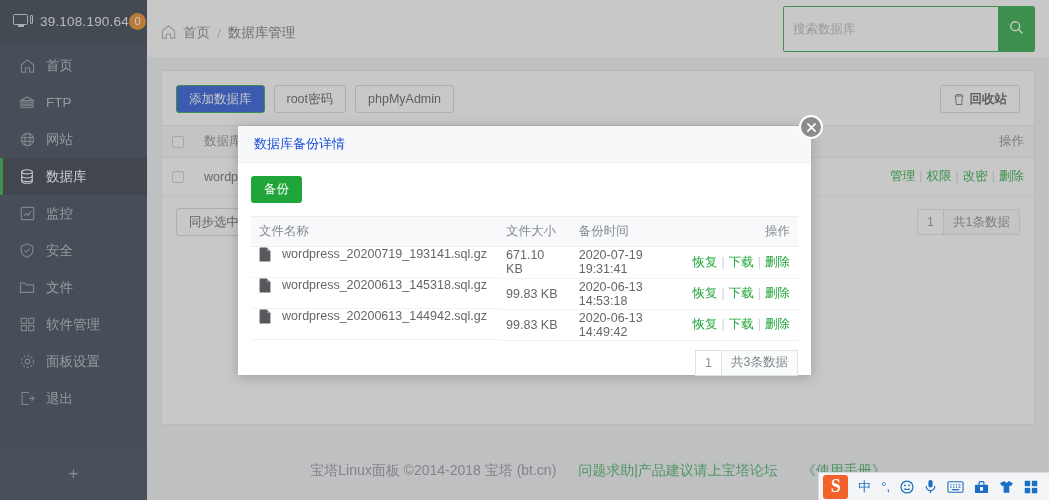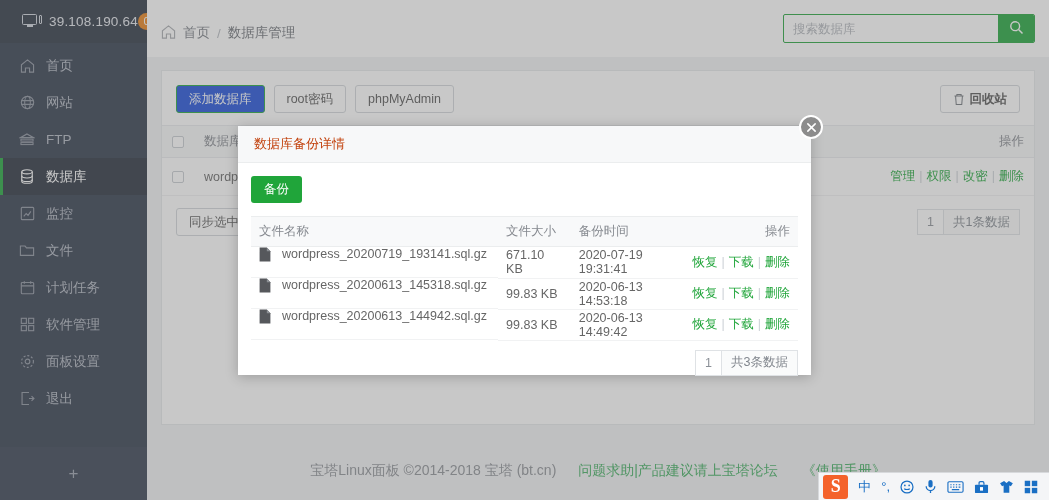--- a/index.html
+++ b/index.html
@@ -14,21 +14,21 @@
 
   
   .sidebar {
     position: absolute; left: 0; top: 0;
     width: 147px; height: 500px;
     background: #303a4b;
     color: #b7bcc6;
   }
   .sb-head {
     height: 43px; display: flex; align-items: center;
-    padding: 0 10px 0 22px;
+    padding: 0 10px 0 13px;
     background: #2b3442;
     border-bottom: 1px solid #2b3442;
   }
   .sb-head .mon-icon { width: 20px; height: 15px; position: relative; flex: 0 0 auto; }
   .sb-head .mon-icon .scr {
     position: absolute; left: 0; top: 0; width: 15px; height: 11px;
     border: 1.6px solid #cfd4dc; border-radius: 1.5px;
   }
   .sb-head .mon-icon .stand {
     position: absolute; left: 5px; top: 11.5px; width: 6px; height: 2px; background: #cfd4dc;
@@ -77,21 +77,21 @@
   .crumb-wrap {
     margin: 9px 0 0 14px; height: 38px; display: flex; align-items: center;
     color: #7b7f86; font-size: 13.5px;
   }
   .crumb-wrap .home-ico { margin-right: 7px; opacity: .75; }
   .crumb-sep { margin: 0 7px; color: #b6bac0; }
   .crumb-cur { color: #6d7177; }
 
   .searchbox {
     margin-left: auto; display: flex; align-items: center;
-    width: 252px; height: 29px; border: 1px solid #23a33a; border-radius: 2px;
+    width: 252px; height: 46px; border: 1px solid #23a33a; border-radius: 2px;
     overflow: hidden; background: #fff;
   }
   .searchbox input {
     border: 0; outline: none; flex: 1; height: 100%;
     padding: 0 9px; font-size: 12.5px; color: #333;
     font-family: inherit; background: transparent;
   }
   .searchbox input::placeholder { color: #b0b4ba; }
   .search-btn {
     width: 36px; height: 100%; background: #20a53a; border: 0; cursor: pointer;
@@ -154,21 +154,21 @@
 
   
   .modal {
     position: absolute; left: 238px; top: 126px; width: 573px; height: 249px;
     background: #fff; z-index: 30;
     box-shadow: 0 2px 12px rgba(0,0,0,.22);
   }
   .modal-head {
     height: 37px; background: #f7f8f9; border-bottom: 1px solid #ebedee;
     display: flex; align-items: center; padding: 0 16px;
-    font-size: 13px; color: #c2410c;
+    font-size: 13px; color: #1d4ed8;
   }
   .modal-close {
     position: absolute; right: -12px; top: -11px;
     width: 24px; height: 24px; border-radius: 50%;
     background: #8c8c8c; border: 2px solid #fff;
     display: flex; align-items: center; justify-content: center;
     cursor: pointer; z-index: 31;
   }
   .modal-body { padding: 13px 13px 0 13px; }
   .mbtn {
@@ -222,38 +222,38 @@
         <span class="ico">
           <svg width="15" height="14" viewBox="0 0 16 15">
               <path d="M8 1 1.5 6.3V14h4.3V9.6h4.4V14h4.3V6.3z" fill="none" stroke="#b0b6c0" stroke-width="1.2"></path>
             </svg>
         </span>
         <span>首页</span>
       </div>
 
       <div class="sb-item">
         <span class="ico">
+          <svg width="16" height="14" viewBox="0 0 17 15">
+              <path d="M8.5 1 15.5 5 1.5 5z" fill="none" stroke="#b0b6c0" stroke-width="1.2"></path>
+              <rect x="2" y="6.6" width="13" height="2.1" fill="none" stroke="#b0b6c0" stroke-width="1.1"></rect>
+              <rect x="2" y="10.3" width="13" height="2.1" fill="none" stroke="#b0b6c0" stroke-width="1.1"></rect>
+            </svg>
+        </span>
+        <span>FTP</span>
+      </div>
+
+      <div class="sb-item">
+        <span class="ico">
           <svg width="15" height="15" viewBox="0 0 16 16">
               <circle cx="8" cy="8" r="6.6" fill="none" stroke="#b0b6c0" stroke-width="1.2"></circle>
               <ellipse cx="8" cy="8" rx="3" ry="6.6" fill="none" stroke="#b0b6c0" stroke-width="1.1"></ellipse>
               <path d="M1.6 6h12.8M1.6 10h12.8" stroke="#b0b6c0" stroke-width="1.1"></path>
             </svg>
         </span>
         <span>网站</span>
-      </div>
-
-      <div class="sb-item">
-        <span class="ico">
-          <svg width="16" height="14" viewBox="0 0 17 15">
-              <path d="M8.5 1 15.5 5 1.5 5z" fill="none" stroke="#b0b6c0" stroke-width="1.2"></path>
-              <rect x="2" y="6.6" width="13" height="2.1" fill="none" stroke="#b0b6c0" stroke-width="1.1"></rect>
-              <rect x="2" y="10.3" width="13" height="2.1" fill="none" stroke="#b0b6c0" stroke-width="1.1"></rect>
-            </svg>
-        </span>
-        <span>FTP</span>
       </div>
 
       <div class="sb-item active">
         <span class="ico">
           <svg width="14" height="15" viewBox="0 0 14 16">
               <ellipse cx="7" cy="3" rx="5.6" ry="2.2" fill="none" stroke="#ffffff" stroke-width="1.2"></ellipse>
               <path d="M1.4 3v10c0 1.2 2.5 2.2 5.6 2.2s5.6-1 5.6-2.2V3" fill="none" stroke="#ffffff" stroke-width="1.2"></path>
               <path d="M1.4 7.3c0 1.2 2.5 2.2 5.6 2.2s5.6-1 5.6-2.2" fill="none" stroke="#ffffff" stroke-width="1.1"></path>
               <path d="M1.4 11.2c0 1.2 2.5 2.2 5.6 2.2s5.6-1 5.6-2.2" fill="none" stroke="#ffffff" stroke-width="1.1"></path>
             </svg>
@@ -264,39 +264,39 @@
       <div class="sb-item">
         <span class="ico">
           <svg width="15" height="15" viewBox="0 0 16 16">
               <rect x="1.4" y="1.4" width="13.2" height="13.2" rx="1" fill="none" stroke="#b0b6c0" stroke-width="1.2"></rect>
               <path d="M4 11l2.6-3 2 2 3-4.2" fill="none" stroke="#b0b6c0" stroke-width="1.2"></path>
             </svg>
         </span>
         <span>监控</span>
       </div>
 
+      <div class="sb-item">
+        <span class="ico">
+          <svg width="14" height="15" viewBox="0 0 15 16">
+              <path d="M7.5 1 13.6 3.2v5c0 3.5-2.7 5.8-6.1 6.9C4.1 14 1.4 11.7 1.4 8.2v-5z" fill="none" stroke="#b0b6c0" stroke-width="1.2"></path>
+              <path d="M4.8 8l1.9 1.9 3.6-3.8" fill="none" stroke="#b0b6c0" stroke-width="1.2"></path>
+            </svg>
+        </span>
+        <span>安全</span>
+      </div>
 
       <div class="sb-item">
         <span class="ico">
           <svg width="16" height="13" viewBox="0 0 17 14">
               <path d="M1.4 12.3V2.2h5l1.6 2h7.6v8.1z" fill="none" stroke="#b0b6c0" stroke-width="1.2"></path>
             </svg>
         </span>
         <span>文件</span>
       </div>
 
-      <div class="sb-item">
-        <span class="ico">
-          <svg width="15" height="15" viewBox="0 0 16 16">
-              <rect x="1.4" y="2.6" width="13.2" height="12" rx="1" fill="none" stroke="#b0b6c0" stroke-width="1.2"></rect>
-              <path d="M1.4 6.2h13.2M4.6 1.3v2.6M11.4 1.3v2.6" stroke="#b0b6c0" stroke-width="1.2"></path>
-            </svg>
-        </span>
-        <span>计划任务</span>
-      </div>
 
       <div class="sb-item">
         <span class="ico">
           <svg width="15" height="15" viewBox="0 0 16 16">
               <rect x="1.4" y="1.4" width="5.4" height="5.4" fill="none" stroke="#b0b6c0" stroke-width="1.2"></rect>
               <rect x="9.2" y="1.4" width="5.4" height="5.4" fill="none" stroke="#b0b6c0" stroke-width="1.2"></rect>
               <rect x="1.4" y="9.2" width="5.4" height="5.4" fill="none" stroke="#b0b6c0" stroke-width="1.2"></rect>
               <rect x="9.2" y="9.2" width="5.4" height="5.4" fill="none" stroke="#b0b6c0" stroke-width="1.2"></rect>
             </svg>
         </span>

